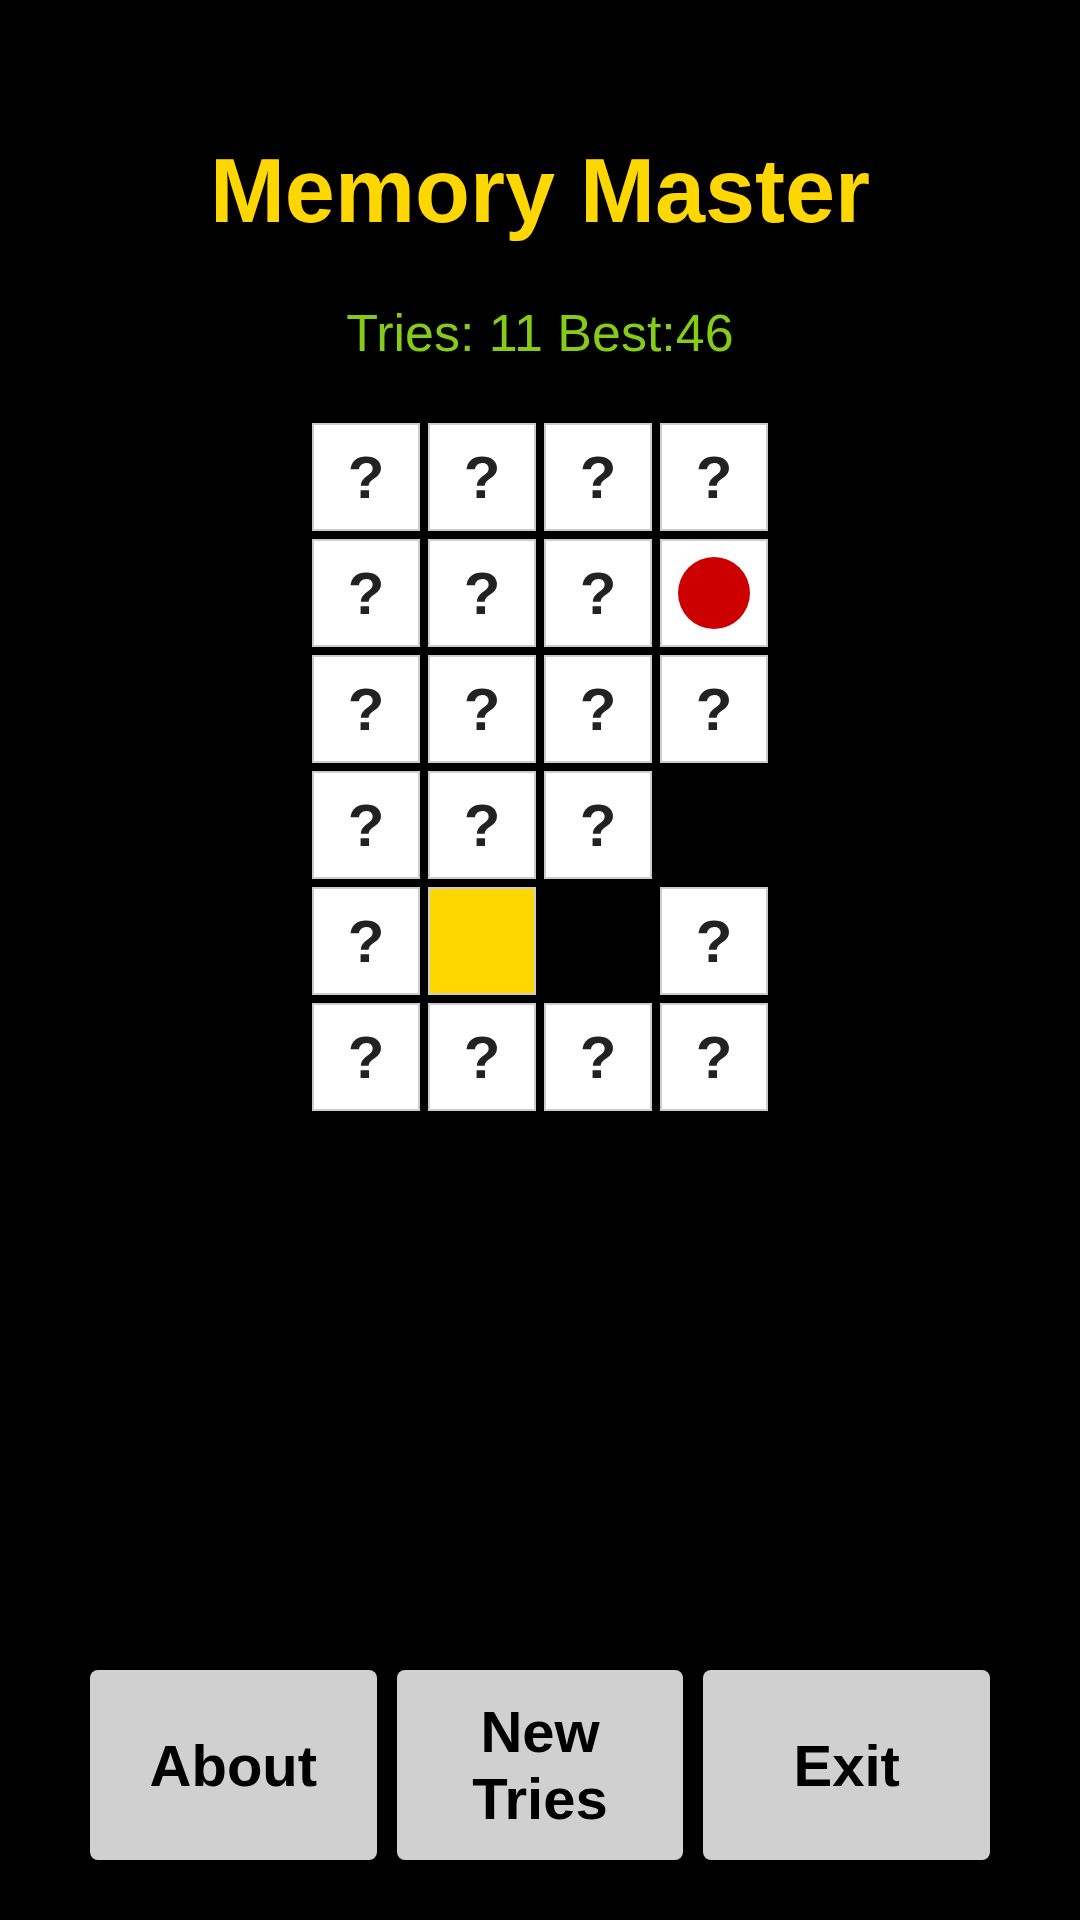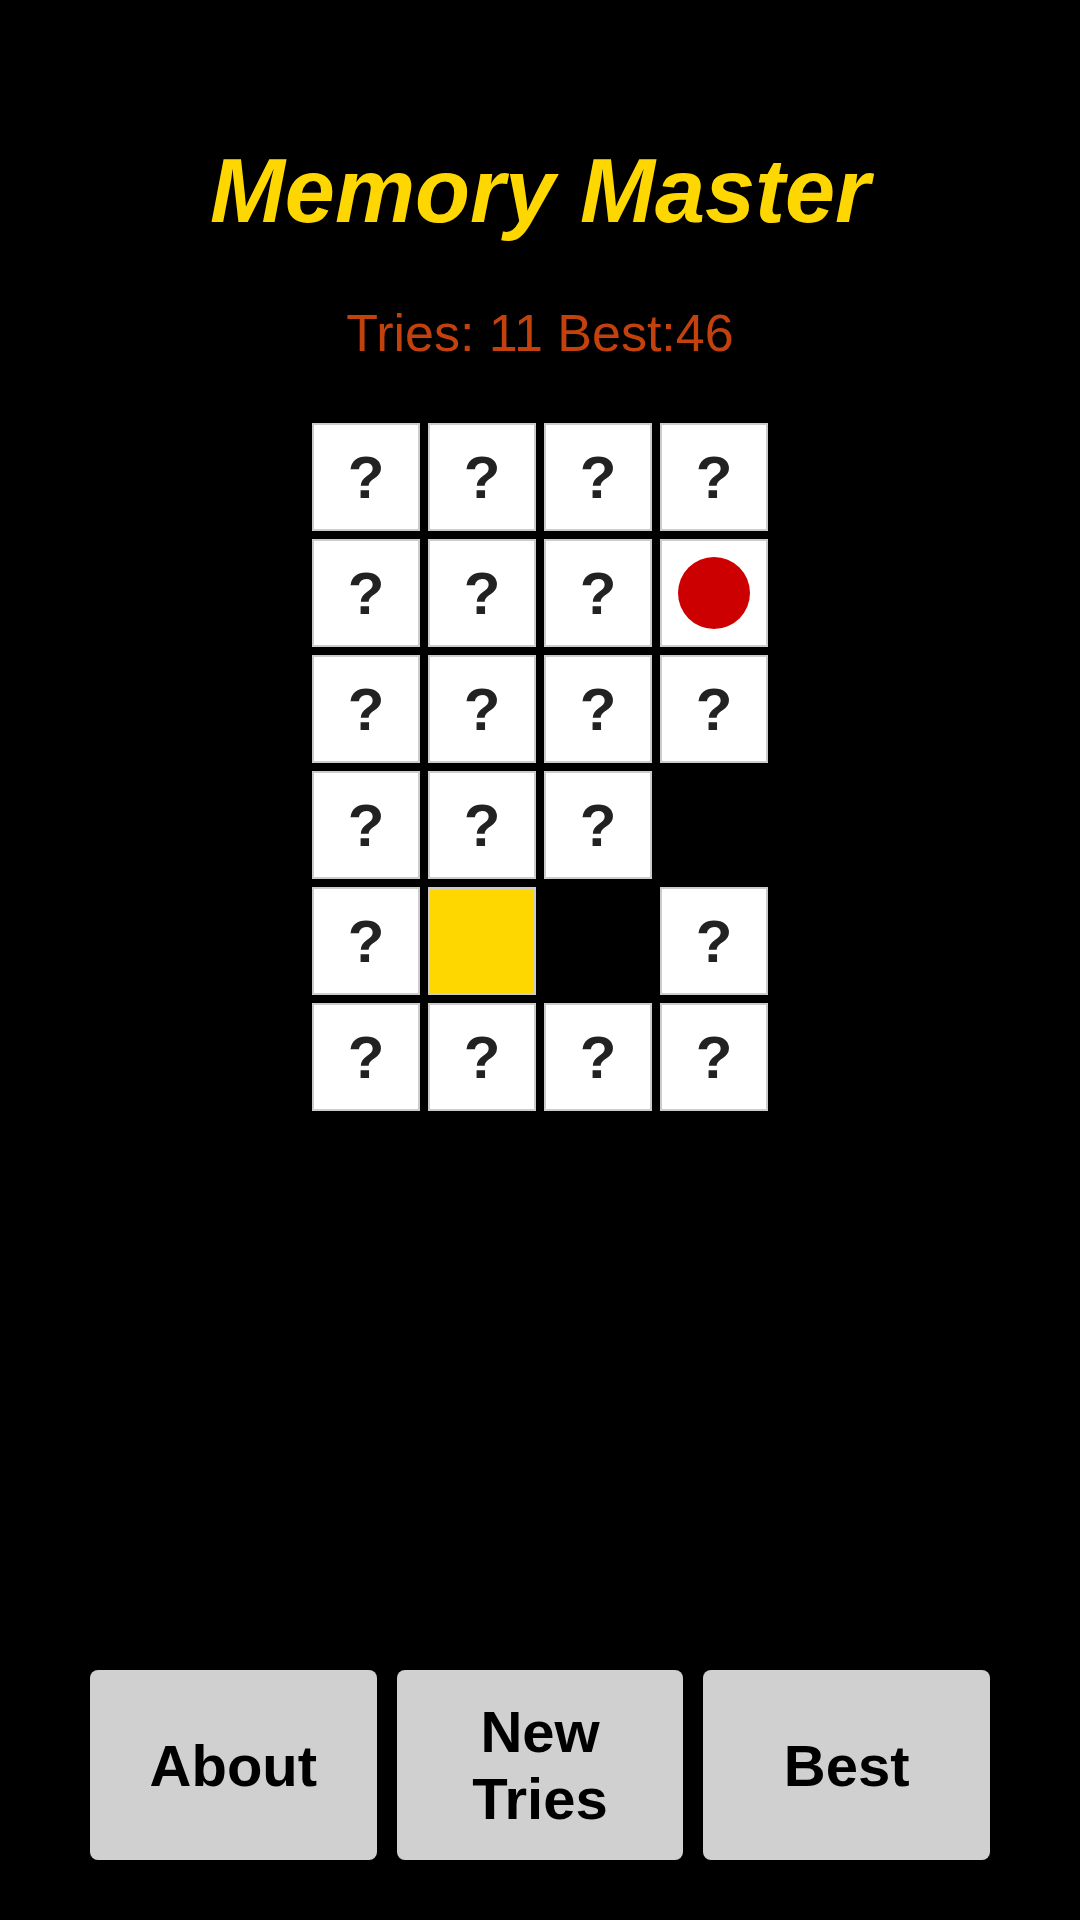--- a/index.html
+++ b/index.html
@@ -19,25 +19,24 @@
       position: relative;
       overflow: hidden;
     }
 
     #title {
       color: #FFD700;
       font-size: 90px;
       font-weight: bold;
       margin-top: 140px;
       text-align: right;
-      font-style: italic;
     }
 
     #stats {
-      color: #c2410c;
+      color: #84cc16;
       font-size: 52px;
       margin-top: 60px;
       margin-bottom: 40px;
     }
 
     #grid-container {
       display: flex;
       flex-direction: column;
       gap: 8px;
       margin-top: 20px;
@@ -194,14 +193,14 @@
       </div>
       <div class="cell cell-white">
         <span class="question-mark">?</span>
       </div>
     </div>
   </div>
 
 <div id="bottom-buttons">
   <button class="bottom-btn">About</button>
   <button class="bottom-btn">New Tries</button>
-  <button class="bottom-btn">Best</button>
+  <button class="bottom-btn">Exit</button>
 </div>
 
 </body></html>

